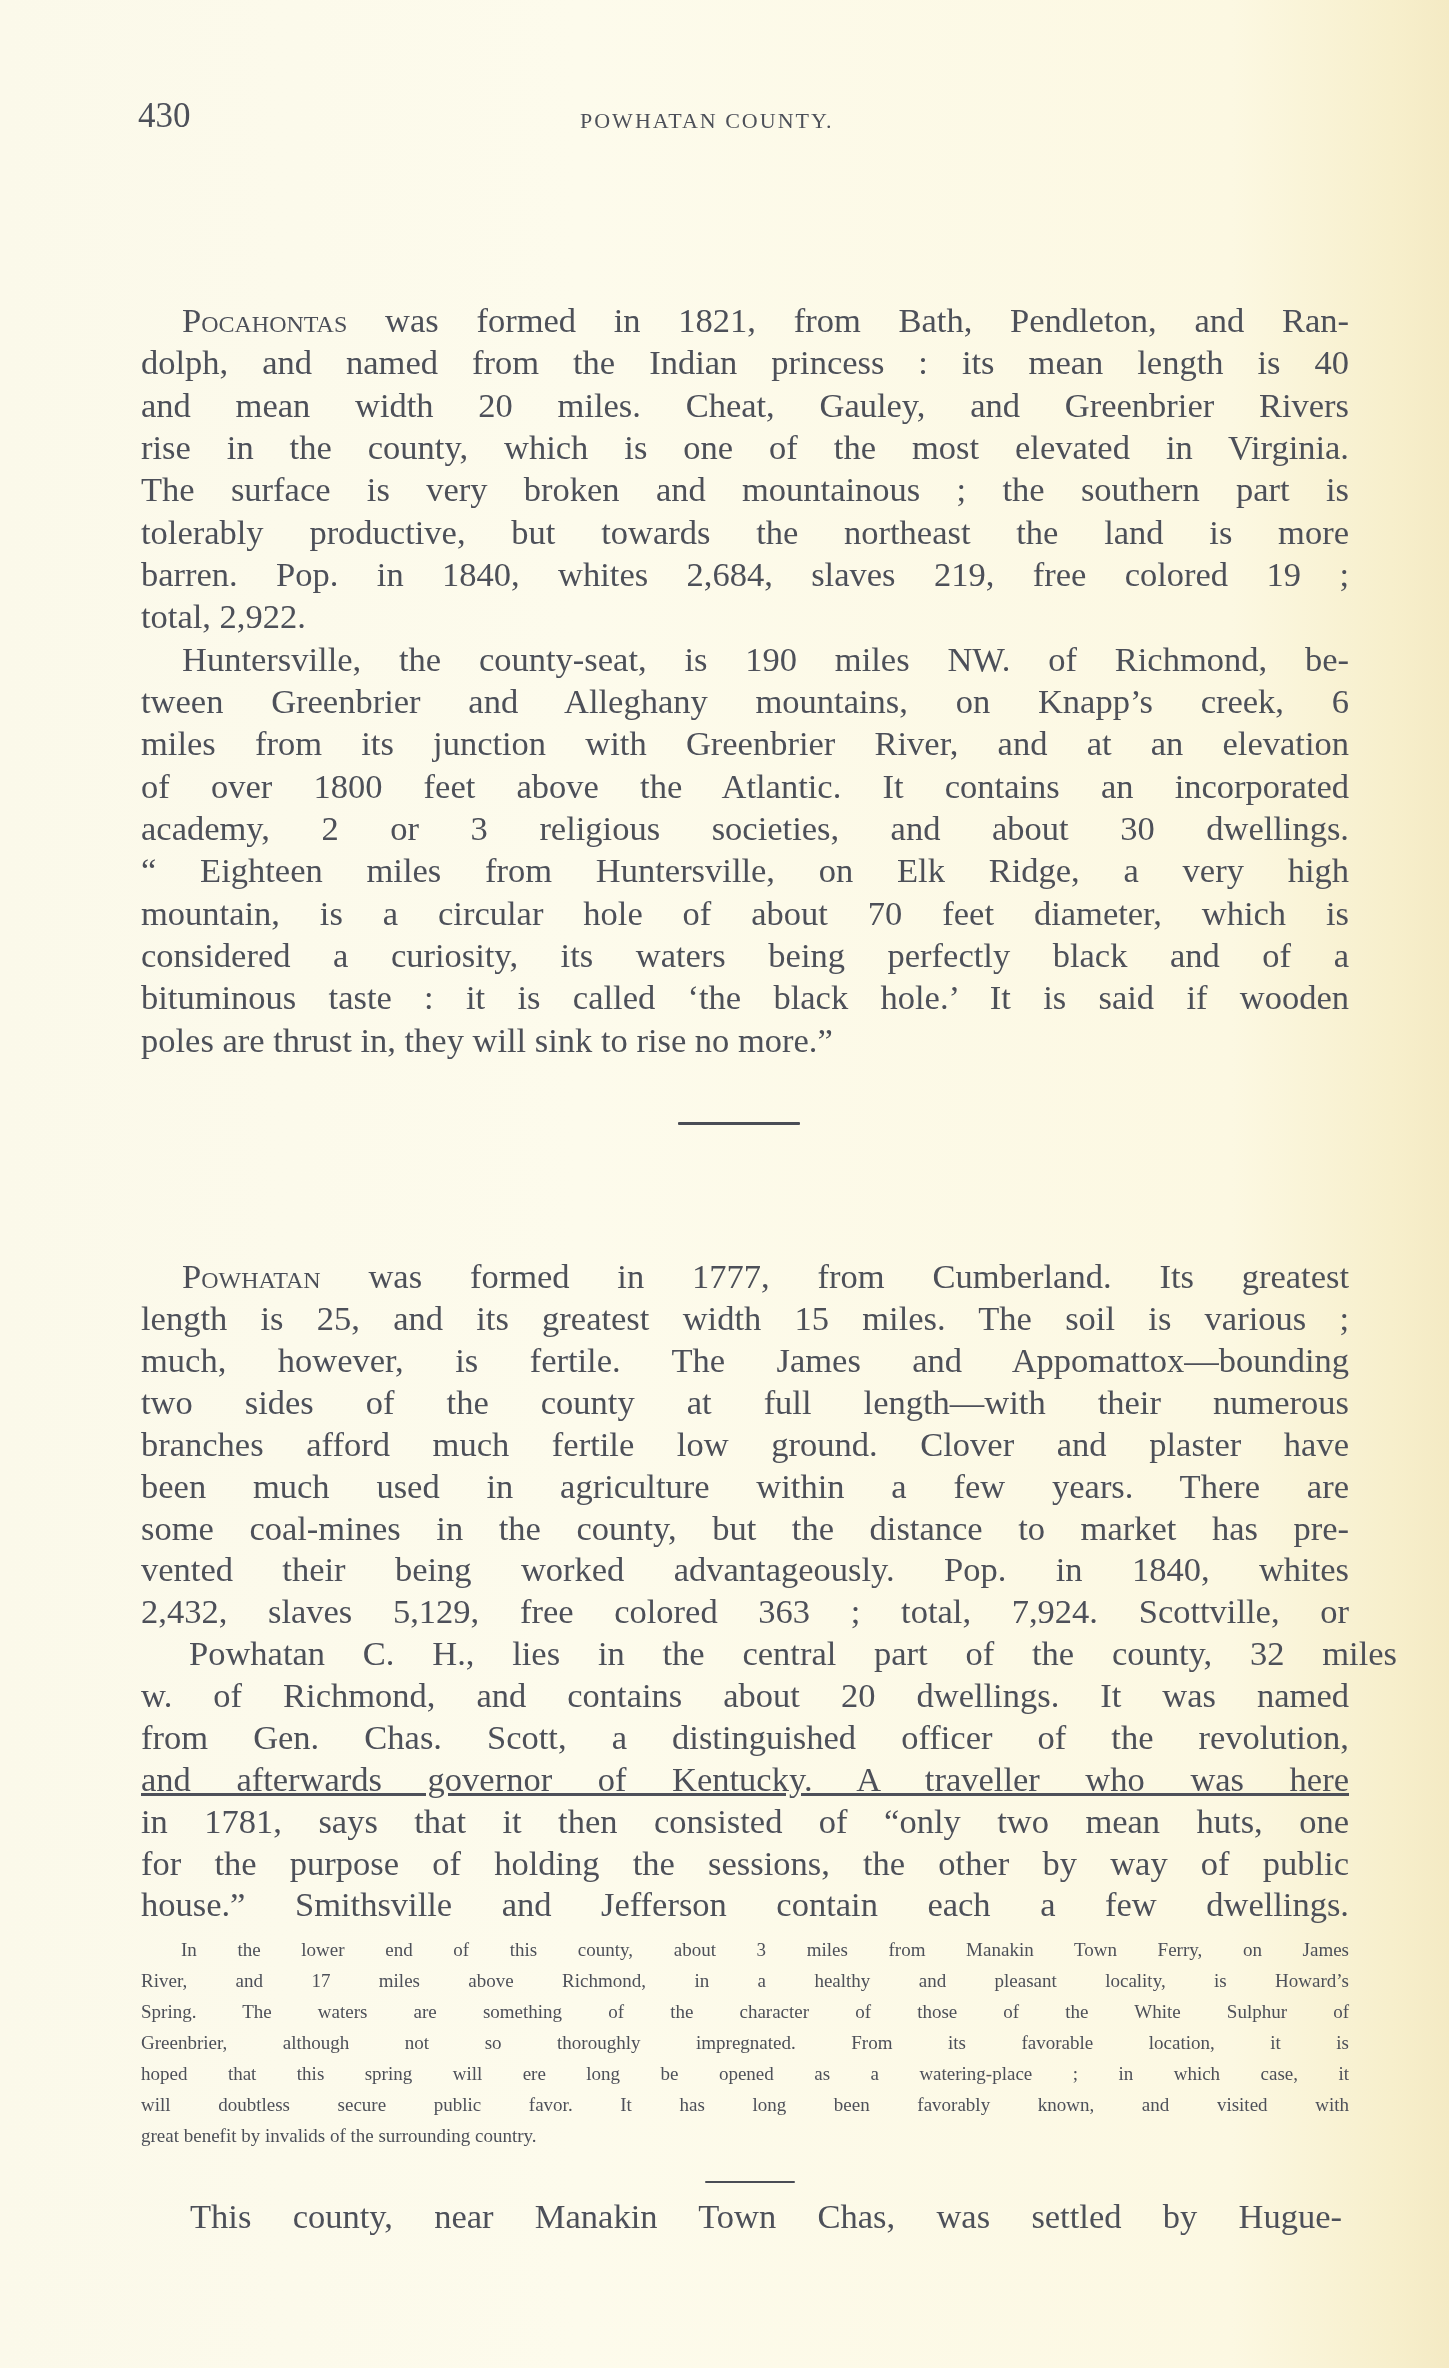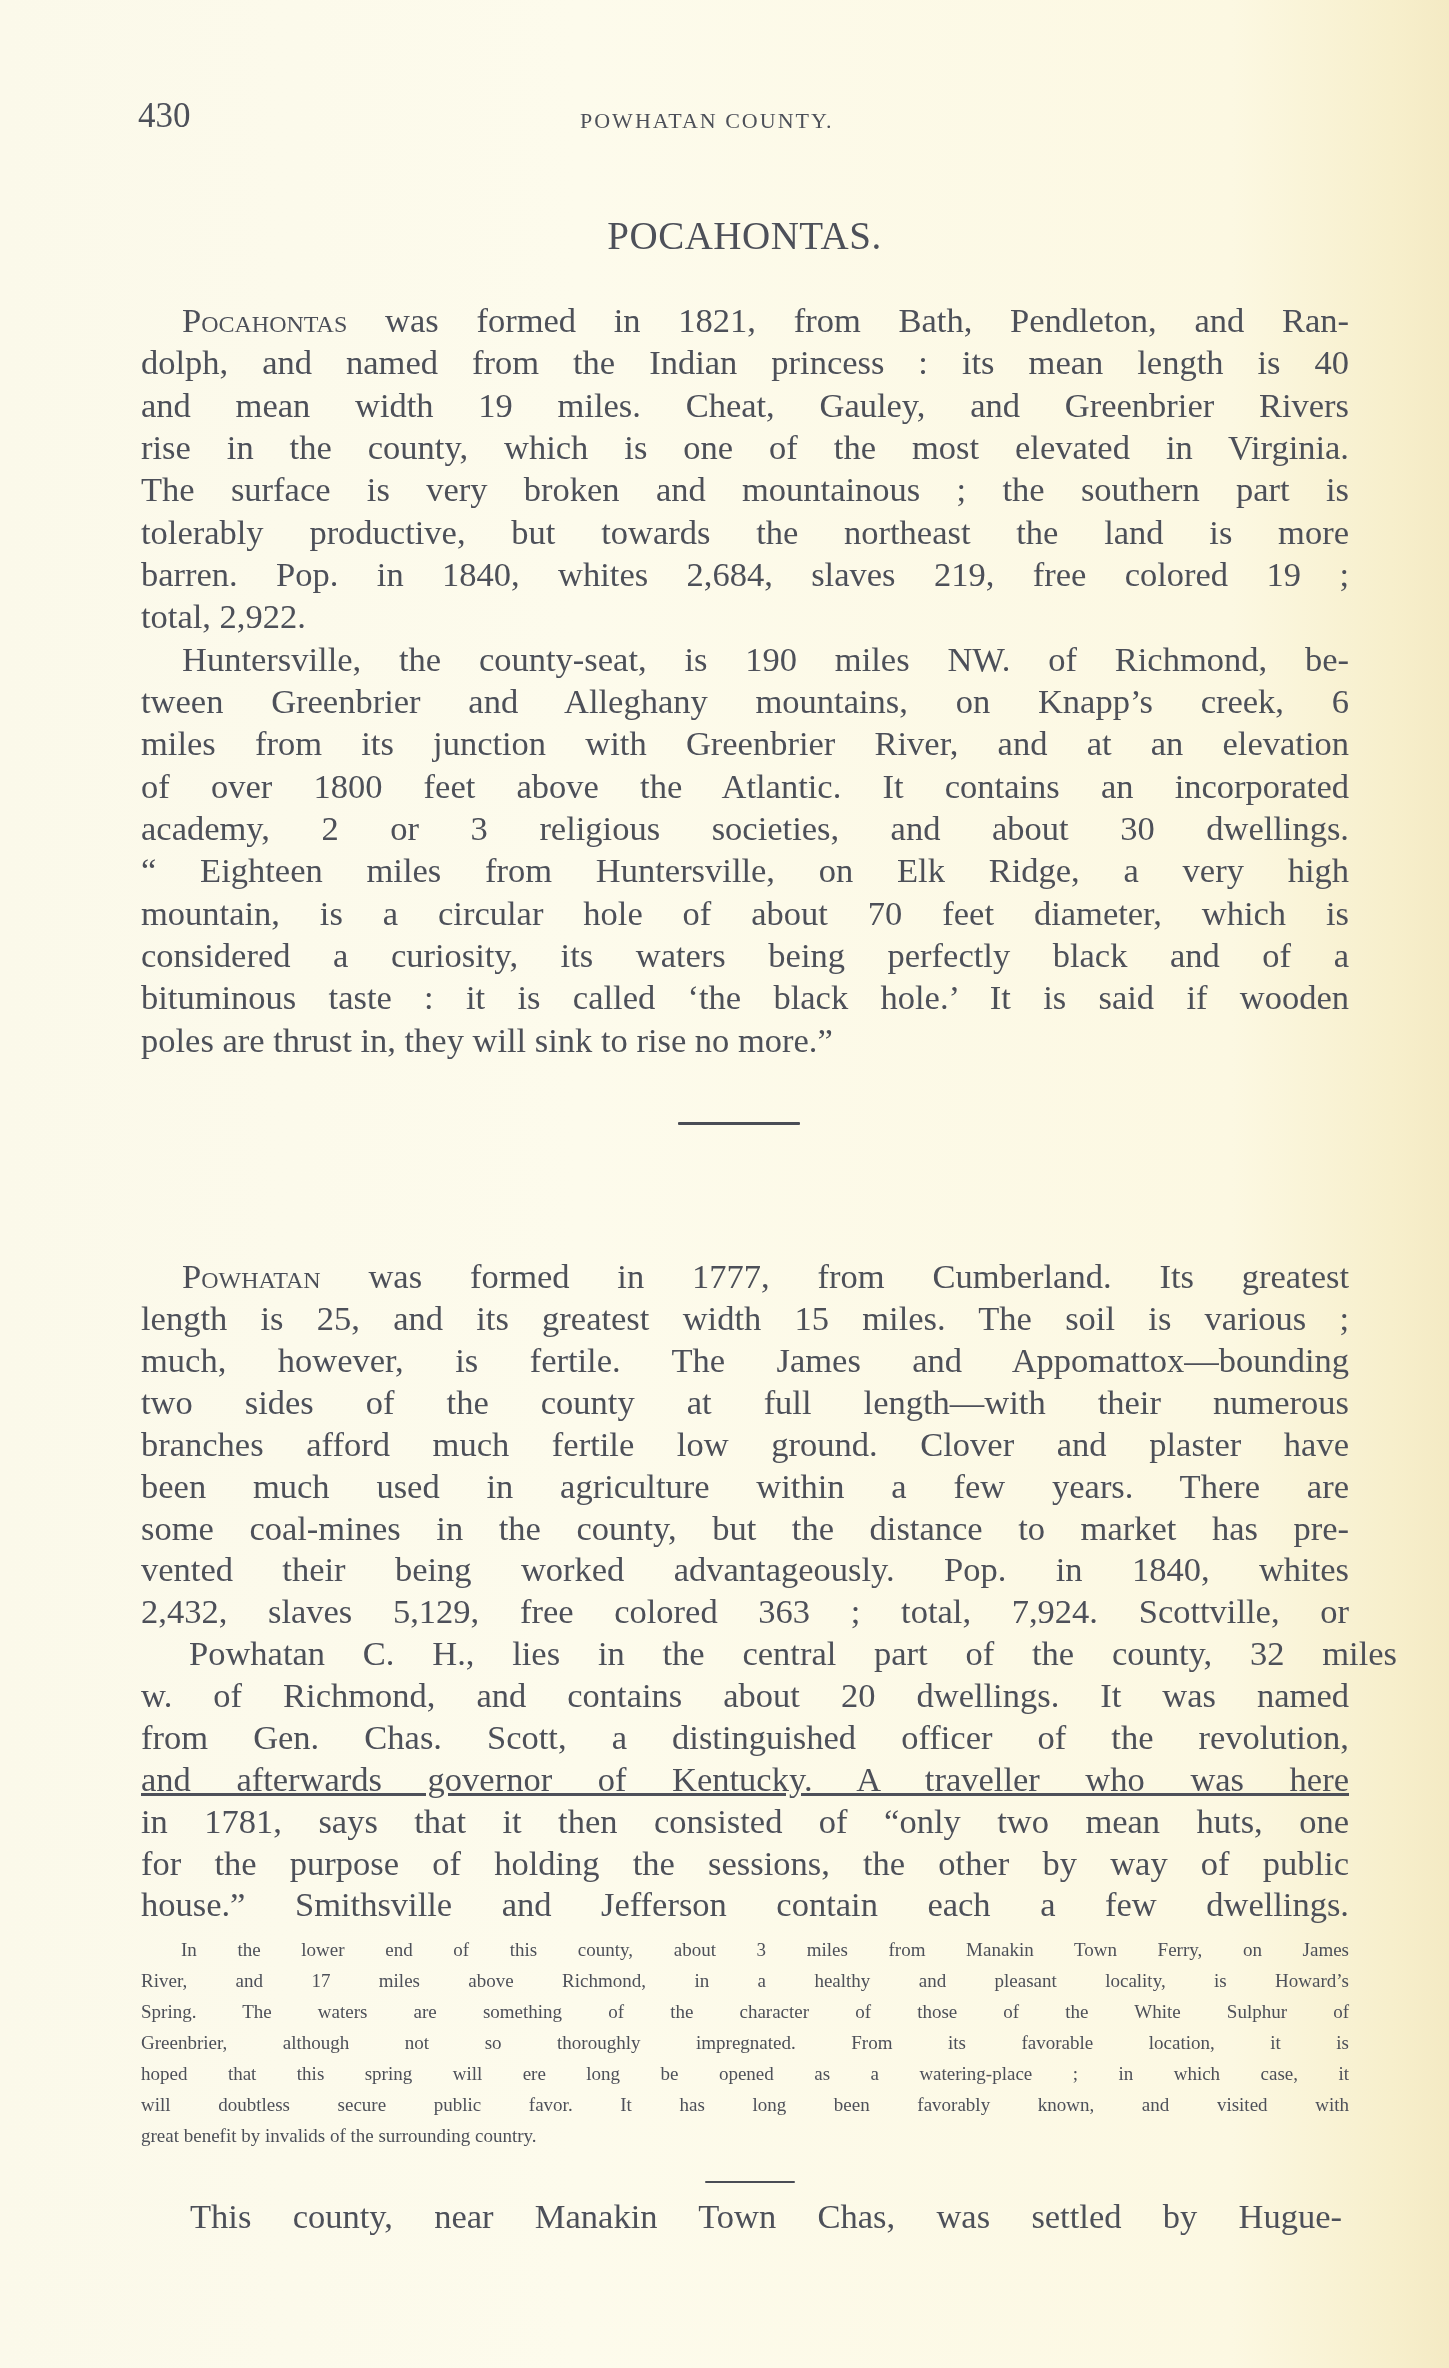--- a/index.html
+++ b/index.html
@@ -30,26 +30,25 @@
 </head>
 <body>
 
 <div class="page">
 
   <div class="running-head">
     <span class="page-num">430</span>
     <span class="running-title">POWHATAN COUNTY.</span>
   </div>
 
-  <div class="section-title" style="top:214px;">POCAHONTAS.</div>
 
   <div>
     <div class="line indent" style="top:299px;"><span class="sc">Pocahontas</span><span> was formed in 1821, from Bath, Pendleton, and Ran-</span></div>
     <div class="line" style="top:341px;">dolph, and named from the Indian princess : its mean length is 40</div>
-    <div class="line" style="top:384px;">and mean width 19 miles.  Cheat, Gauley, and Greenbrier Rivers</div>
+    <div class="line" style="top:384px;">and mean width 20 miles.  Cheat, Gauley, and Greenbrier Rivers</div>
     <div class="line" style="top:426px;">rise in the county, which is one of the most elevated in Virginia.</div>
     <div class="line" style="top:468px;">The surface is very broken and mountainous ; the southern part is</div>
     <div class="line" style="top:511px;">tolerably productive, but towards the northeast the land is more</div>
     <div class="line" style="top:553px;">barren.  Pop. in 1840, whites 2,684, slaves 219, free colored 19 ;</div>
     <div class="line last" style="top:595px;">total, 2,922.</div>
   </div>
 
   <div>
     <div class="line indent" style="top:638px;">Huntersville, the county-seat, is 190 miles NW. of Richmond, be-</div>
     <div class="line" style="top:680px;">tween Greenbrier and Alleghany mountains, on Knapp’s creek, 6</div>

